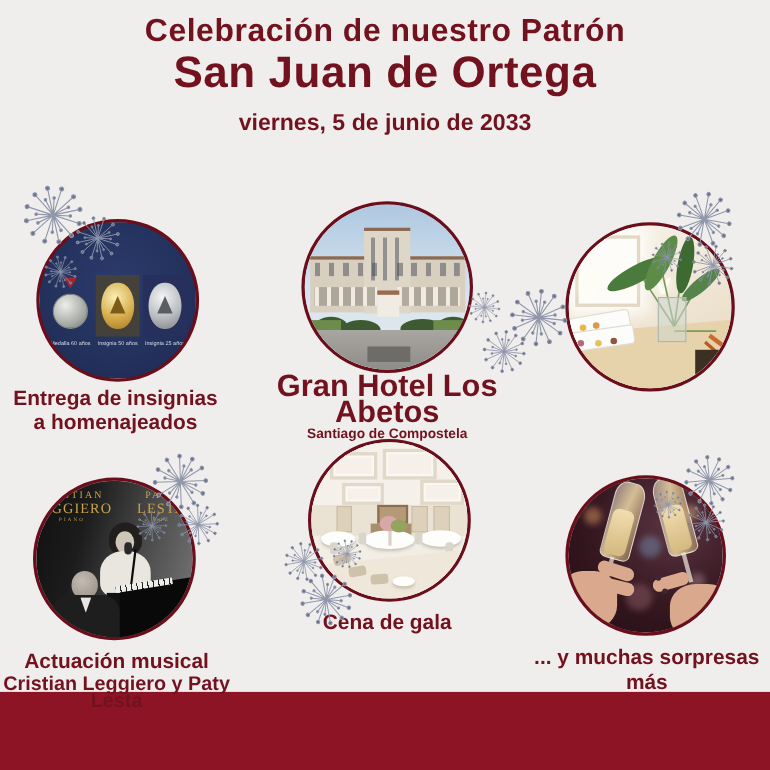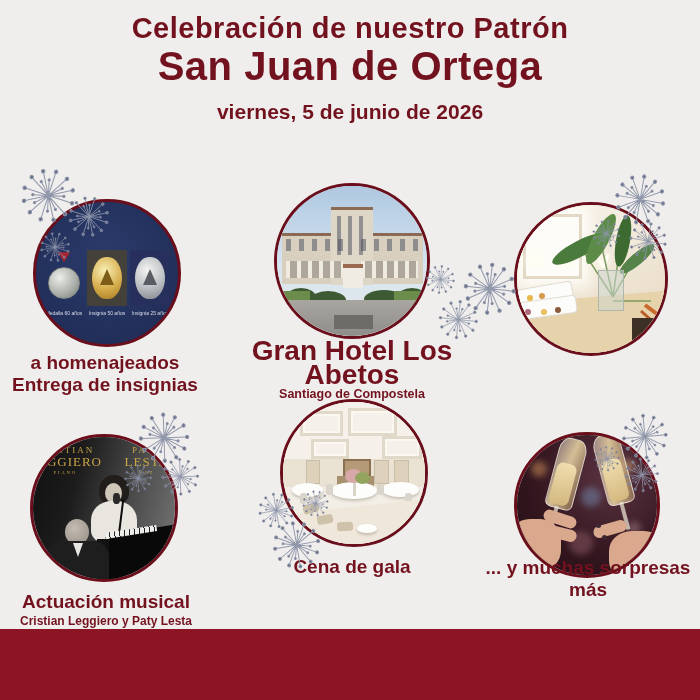--- a/index.html
+++ b/index.html
@@ -15,21 +15,21 @@
           box-sizing:border-box;background:#ccc;z-index:1;}
   .c1{left:33px;top:199px;width:148px;height:148px;background:radial-gradient(circle at 50% 40%,#2c3b6c,#1d2a52);}
   .c2{left:274px;top:183px;width:156px;height:156px;}
   .c3{left:514px;top:202px;width:154px;height:154px;}
   .c4{left:30px;top:434px;width:148px;height:148px;}
   .c5{left:280px;top:399px;width:148px;height:148px;}
   .c6{left:514px;top:432px;width:146px;height:146px;}
   
   .cap{position:absolute;text-align:center;color:#73121f;font-weight:600;z-index:1;}
   .cap-l1{font-size:19px;line-height:22px;}
-  .cap-sm{font-size:12px;font-weight:700;line-height:16px;}
+  .cap-sm{font-size:18px;font-weight:700;line-height:16px;}
   .hotel-name{font-size:28px;line-height:24px;}
   .hotel-addr{font-size:12.5px;font-weight:700;line-height:15px;}
   
   .badges{position:absolute;left:0;top:34%;width:100%;display:flex;justify-content:center;gap:3px;}
   .badge-item{display:flex;flex-direction:column;align-items:center;width:40px;}
   .tile{position:relative;width:40px;height:56px;display:flex;align-items:center;justify-content:center;}
   .tile.t2b{background:#44403a;}
   .tile.t3b{background:#272f5c;}
   .ribbon{position:absolute;top:2px;left:14px;width:12px;height:10px;background:#a62430;
           clip-path:polygon(0 0,100% 0,50% 100%);}
@@ -167,21 +167,21 @@
         <use href="#burst" transform="translate(32,30)"></use>
         <use href="#burst" transform="translate(66,58) scale(0.75)"></use>
         <use href="#burst" transform="translate(28,80) scale(0.55)"></use>
       </g>
     </defs>
   </svg>
 
   <div class="hdr">
     <div class="t1">Celebración de nuestro Patrón</div>
     <div class="t2">San Juan de Ortega</div>
-    <div class="dt">viernes, 5 de junio de 2026</div>
+    <div class="dt">viernes, 5 de junio de 2033</div>
   </div>
 
   <div class="circle c1">
     <div class="badges">
       <div class="badge-item">
         <div class="tile">
             <div class="ribbon"></div>
             <div class="medal"></div>
           </div>
         <div class="badge-label">Medalla 60 años</div>
@@ -194,22 +194,22 @@
       </div>
       <div class="badge-item">
         <div class="tile t3b">
             <div class="ins silver"></div>
           </div>
         <div class="badge-label">Insignia 25 años</div>
       </div>
     </div>
   </div>
   <div class="cap cap-l1" style="left:0;top:352px;width:210px;">
+    <div>Entrega de insignias</div>
     <div>a homenajeados</div>
-    <div>Entrega de insignias</div>
   </div>
 
   <div class="circle c2">
     <div class="sky"></div>
     <div class="wing wl"></div>
       <div class="wing wr"></div>
     <div class="tower"></div>
       <div class="twin"></div>
     <div class="winrow w1"></div>
       <div class="winrow w2"></div>
@@ -339,21 +339,21 @@
         <div class="stem"></div>
     </div>
     <div class="hand" style="left:-8px;top:84px;width:52px;height:52px;border-radius:40%;"></div>
     <div class="hand" style="left:26px;top:78px;width:34px;height:12px;transform:rotate(18deg);"></div>
     <div class="hand" style="left:24px;top:92px;width:36px;height:12px;transform:rotate(14deg);"></div>
     <div class="hand" style="right:-10px;top:96px;width:58px;height:50px;border-radius:40%;"></div>
     <div class="hand" style="right:30px;top:88px;width:34px;height:12px;transform:rotate(-16deg);"></div>
     <div class="nail" style="right:56px;top:88px;"></div>
     <div class="nail" style="right:50px;top:100px;"></div>
   </div>
-  <div class="cap cap-l1" style="left:480px;top:557px;width:216px;">
+  <div class="cap cap-l1" style="left:480px;top:588px;width:216px;">
     <div>... y muchas sorpresas más</div>
   </div>
 
   <svg class="deco" style="left:12px;top:160px;transform:rotate(-12deg);" width="120" height="114" viewBox="0 0 100 110">
       <use href="#cluster"></use>
     </svg>
   <svg class="deco" style="left:413px;top:246px;transform:rotate(96deg);" width="100" height="116" viewBox="0 0 100 110">
       <use href="#cluster"></use>
     </svg>
   <svg class="deco" style="left:588px;top:176px;transform:rotate(40deg);" width="100" height="106" viewBox="0 0 100 110">

